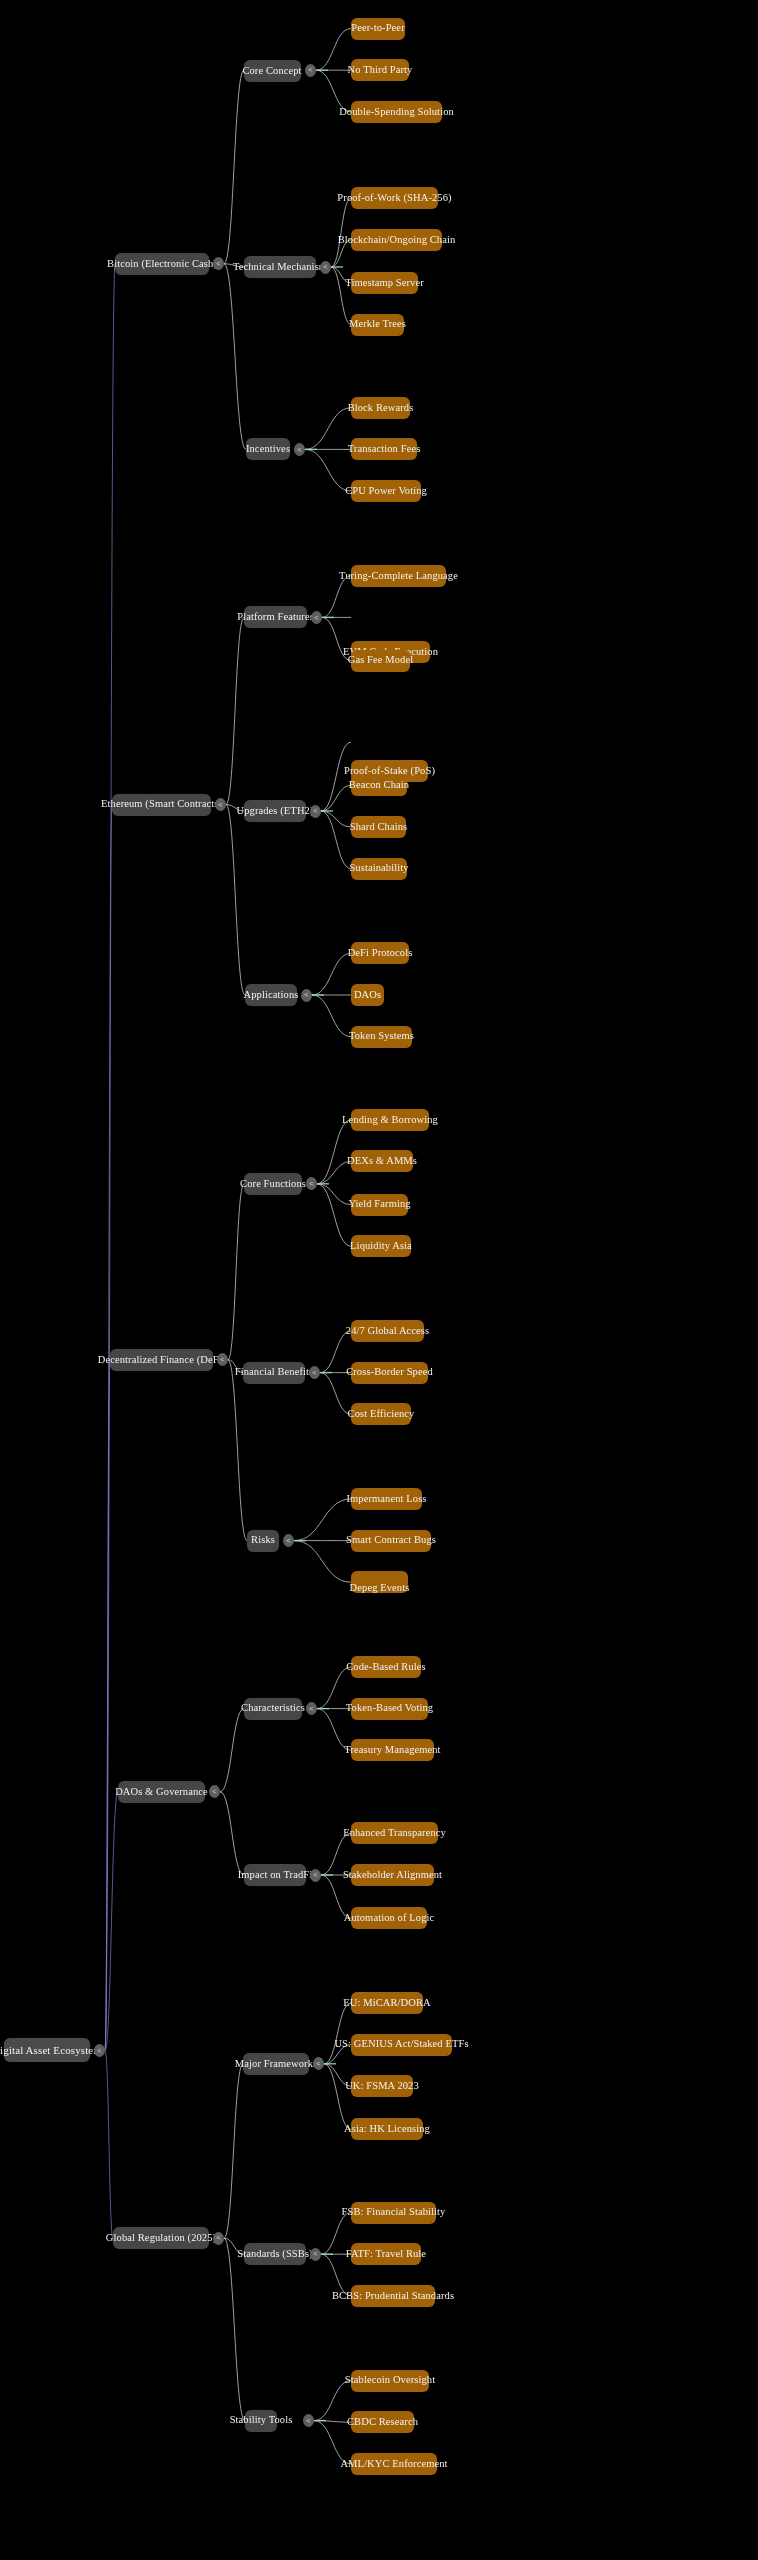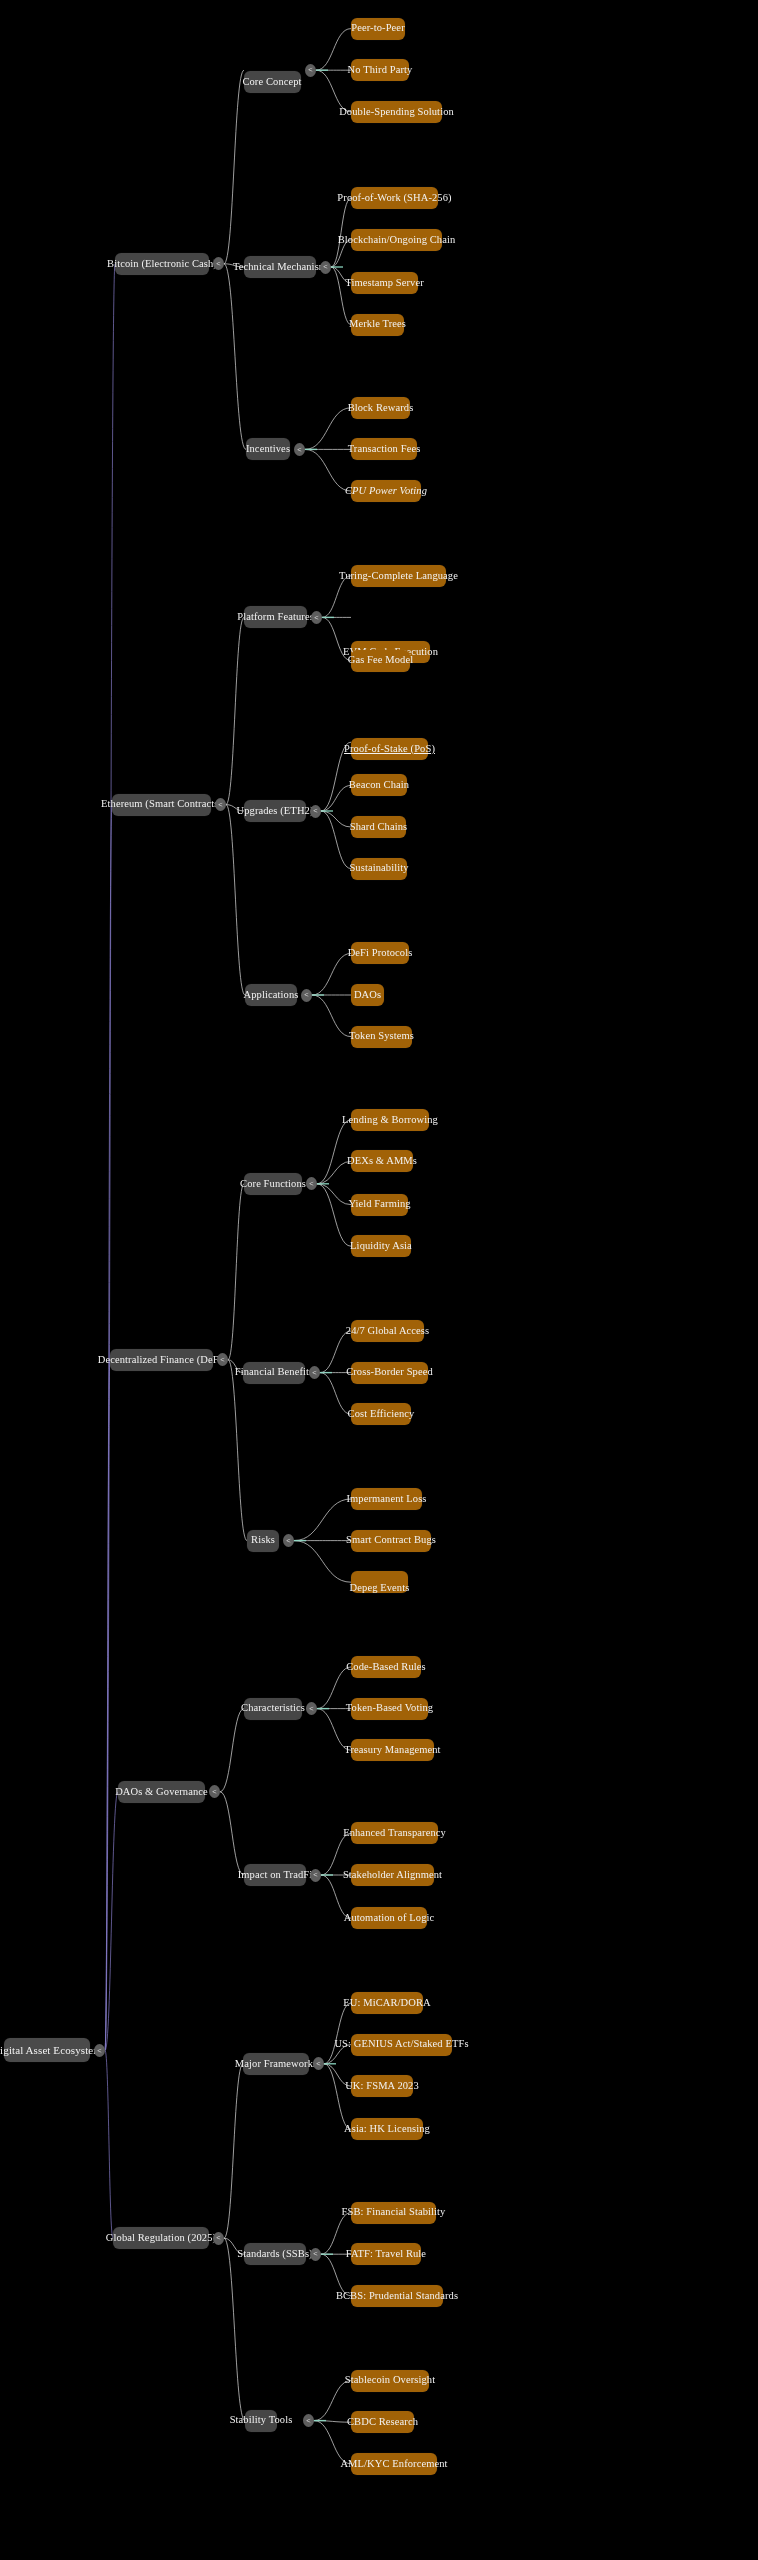--- a/index.html
+++ b/index.html
@@ -162,21 +162,21 @@
     </div>
     <div class="node branch" style="left: 110px; top: 1348.8px; width: 103px;">
       <span>Decentralized Finance (DeFi)</span>
     </div>
     <div class="node branch" style="left: 118px; top: 1780.8px; width: 87px; align-items: center;">
       <span>DAOs &amp; Governance</span>
     </div>
     <div class="node branch" style="left: 113px; top: 2227.2px; width: 96px;">
       <span>Global Regulation (2025)</span>
     </div>
-    <div class="node branch" style="left: 244px; top: 71px; width: 57px; padding-left: 8px;">
+    <div class="node branch" style="left: 244px; top: 60px; width: 57px; padding-left: 8px;">
       <span>Core Concept</span>
     </div>
     <div class="node branch" style="left: 244px; top: 256px; width: 72px;">
       <span>Technical Mechanism</span>
     </div>
     <div class="node branch" style="left: 246px; top: 438.4px; width: 44px;">
       <span>Incentives</span>
     </div>
     <div class="node branch" style="left: 244px; top: 606.4px; width: 63px;">
       <span>Platform Features</span>
@@ -231,33 +231,33 @@
     </div>
     <div class="node leaf" style="left: 351px; top: 313.6px; width: 53px;">
       <span>Merkle Trees</span>
     </div>
     <div class="node leaf" style="left: 351px; top: 396.8px; width: 59px;">
       <span>Block Rewards</span>
     </div>
     <div class="node leaf" style="left: 351px; top: 438.4px; width: 66px;">
       <span>Transaction Fees</span>
     </div>
-    <div class="node leaf" style="left: 351px; top: 480px; width: 70px; font-style: italic;">
+    <div class="node leaf" style="left: 351px; top: 480px; width: 70px;">
       <span>CPU Power Voting</span>
     </div>
     <div class="node leaf" style="left: 351px; top: 564.8px; width: 95px;">
       <span>Turing-Complete Language</span>
     </div>
     <div class="node leaf" style="left: 351px; top: 641px; width: 79px;">
       <span>EVM Code Execution</span>
     </div>
     <div class="node leaf" style="left: 351px; top: 649.6px; width: 59px;">
       <span>Gas Fee Model</span>
     </div>
-    <div class="node leaf" style="left: 351px; top: 738px; width: 77px; text-decoration: underline;">
+    <div class="node leaf" style="left: 351px; top: 760px; width: 77px;">
       <span>Proof-of-Stake (PoS)</span>
     </div>
     <div class="node leaf" style="left: 351px; top: 774.4px; width: 56px;">
       <span>Beacon Chain</span>
     </div>
     <div class="node leaf" style="left: 351px; top: 816px; width: 55px;">
       <span>Shard Chains</span>
     </div>
     <div class="node leaf" style="left: 351px; top: 857.6px; width: 56px;">
       <span>Sustainability</span>
@@ -330,21 +330,21 @@
     </div>
     <div class="node leaf" style="left: 351px; top: 2118.4px; width: 72px;">
       <span>Asia: HK Licensing</span>
     </div>
     <div class="node leaf" style="left: 351px; top: 2201.6px; width: 85px;">
       <span>FSB: Financial Stability</span>
     </div>
     <div class="node leaf" style="left: 351px; top: 2243.2px; width: 70px;">
       <span>FATF: Travel Rule</span>
     </div>
-    <div class="node leaf" style="left: 351px; top: 2284.8px; width: 92px;">
+    <div class="node leaf" style="left: 351px; top: 2284.8px; width: 84px;">
       <span>BCBS: Prudential Standards</span>
     </div>
     <div class="node leaf" style="left: 351px; top: 2369.6px; width: 78px;">
       <span>Stablecoin Oversight</span>
     </div>
     <div class="node leaf" style="left: 351px; top: 2411.2px; width: 63px;">
       <span>CBDC Research</span>
     </div>
     <div class="node leaf" style="left: 351px; top: 2452.8px; width: 86px;">
       <span>AML/KYC Enforcement</span>

